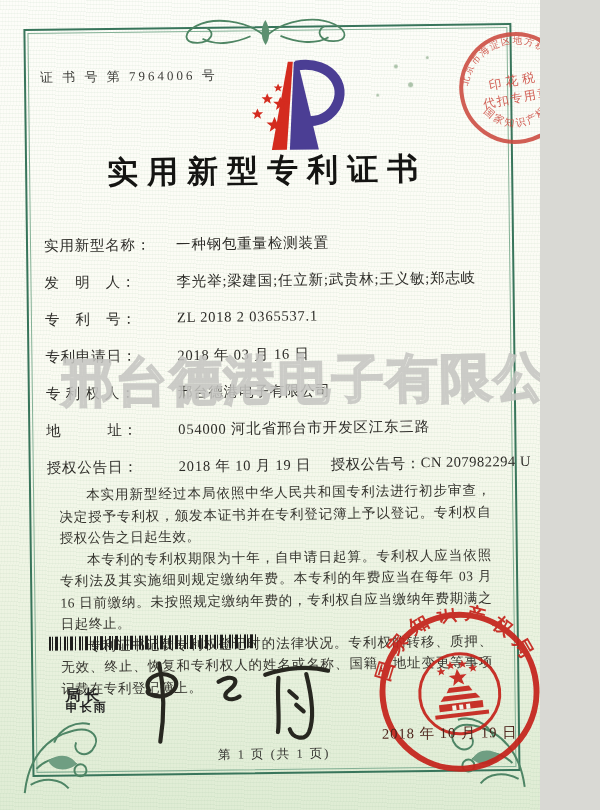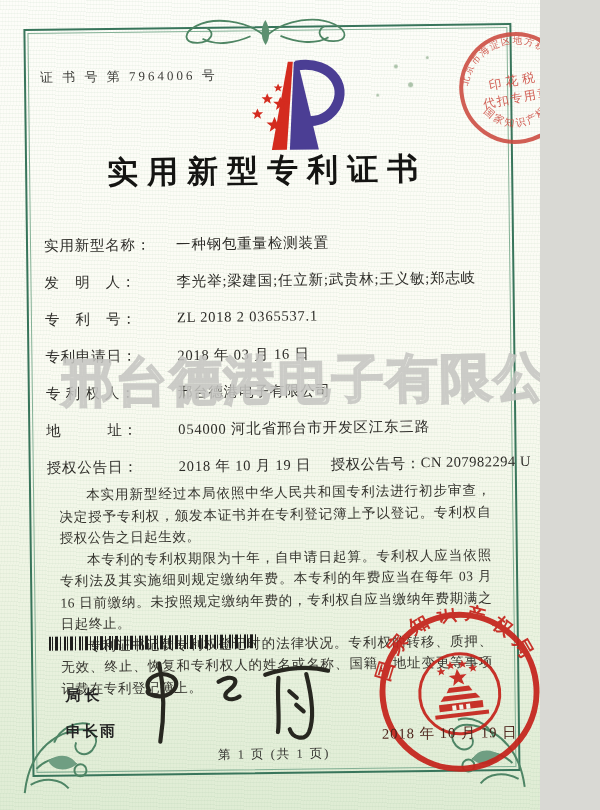--- a/index.html
+++ b/index.html
@@ -20,21 +20,21 @@
   .tax-stamp{left:456px;top:28px;width:126px;height:126px;transform:rotate(-10deg);opacity:.88;}
   .title{left:0;right:0;top:150px;text-align:center;font-size:31px;font-weight:600;letter-spacing:9px;color:#141412;}
   .row{position:absolute;left:46px;display:flex;font-size:14.5px;color:#2e2d29;letter-spacing:0.8px;white-space:nowrap;}
   .row .lbl{width:132px;flex:none;}
   .row-right{position:absolute;left:330px;top:456px;display:flex;font-size:14.5px;color:#2e2d29;letter-spacing:0.5px;white-space:nowrap;}
   .body-text{left:58px;right:50px;top:482px;font-size:13.5px;line-height:21.5px;color:#35342e;text-align:justify;letter-spacing:0.6px;}
   .body-text p{margin:0;text-indent:2em;}
   .barcode{left:46px;top:634px;width:208px;height:14px;
     background:repeating-linear-gradient(90deg,#1d1d1b 0 2px,transparent 2px 3px,#1d1d1b 3px 4px,transparent 4px 6px,#1d1d1b 6px 9px,transparent 9px 11px,#1d1d1b 11px 12px,transparent 12px 15px);}
   .signer-role{left:62px;top:668px;font-family:"Liberation Sans",sans-serif;font-weight:600;font-size:15px;letter-spacing:4px;color:#222;margin-top:16px;}
-  .signer-name{left:62px;top:720px;font-family:Liberation Sans, sans-serif;font-weight:600;font-size:15px;letter-spacing:2px;color:#222;}
+  .signer-name{left:62px;top:697px;font-family:Liberation Sans, sans-serif;font-weight:600;font-size:12px;letter-spacing:2px;color:#222;}
   .signature{left:128px;top:644px;width:218px;height:104px;}
   .seal{left:372px;top:610px;width:168px;height:168px;transform:rotate(-6deg);opacity:.93;}
   .seal-date{left:378px;top:726px;font-size:14.5px;letter-spacing:1px;color:#4d241c;z-index:6;}
   .footer{left:0;right:0;top:746px;text-align:center;font-size:12.5px;color:#33332f;letter-spacing:2px;}
   .watermark{left:62px;top:346px;z-index:7;font-size:52px;font-weight:700;letter-spacing:2px;white-space:nowrap;
     color:rgba(255,255,255,0.18);-webkit-text-stroke:2px rgba(195,195,192,0.85);pointer-events:none;}
   .ornament-top{left:50%;top:12px;transform:translateX(-50%);width:214px;height:42px;}
   .corner{bottom:16px;width:128px;height:132px;}
   .corner-bl{left:10px;}
   .corner-br{right:10px;transform:scaleX(-1);}

